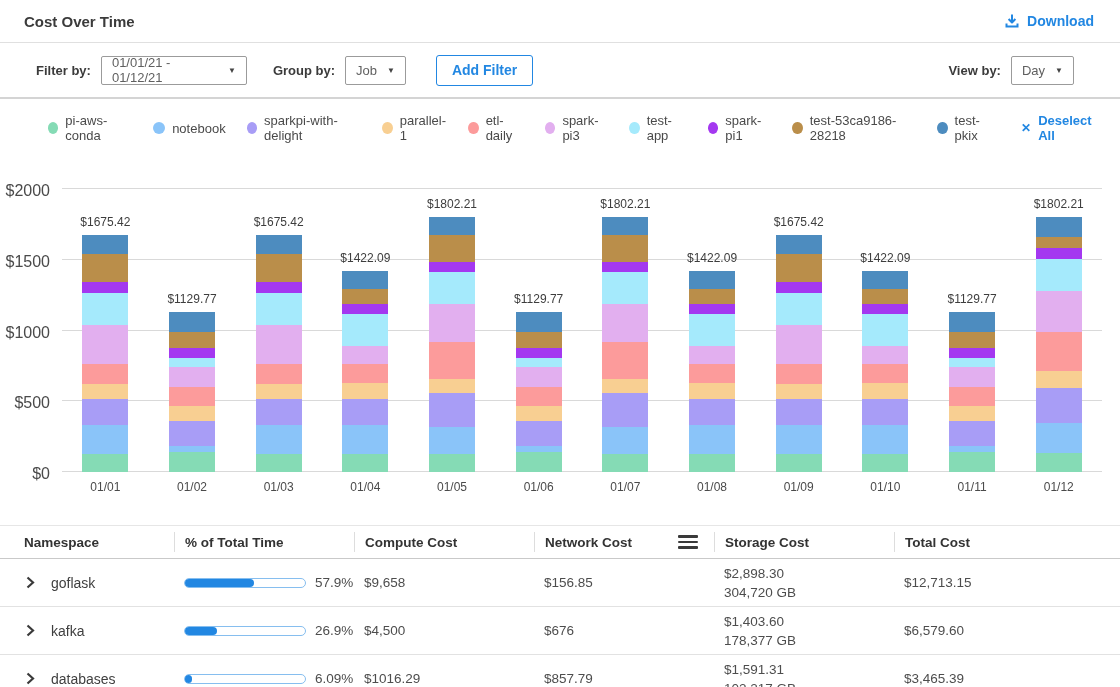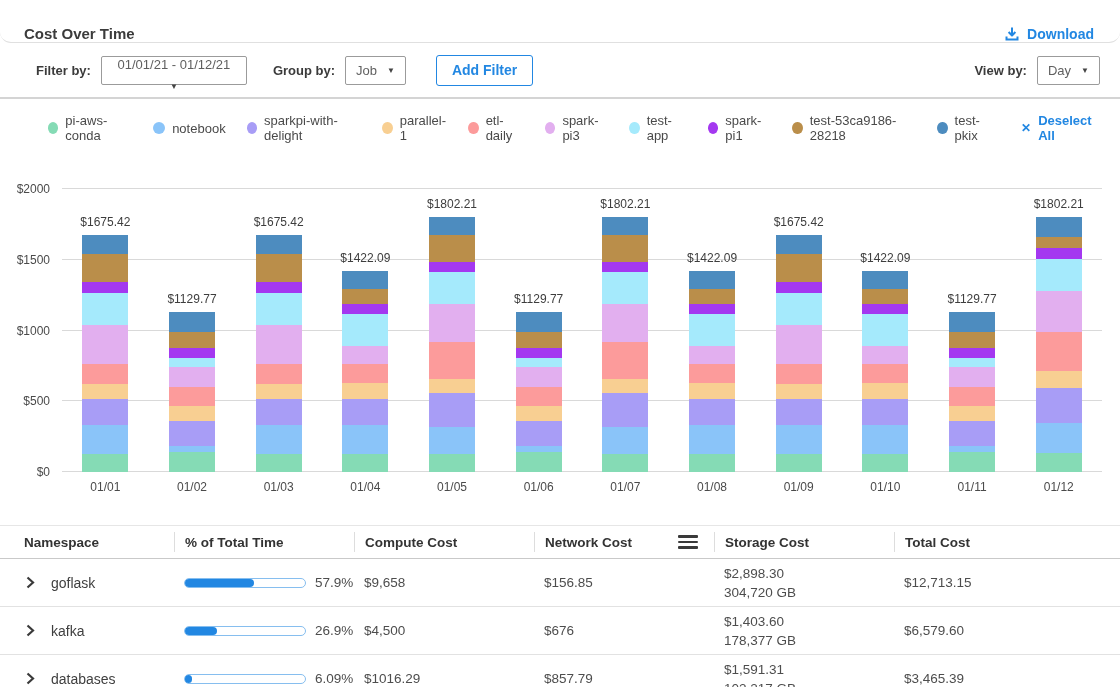--- a/index.html
+++ b/index.html
@@ -1,54 +1,54 @@
 <!DOCTYPE html>
 <html><head>
 <meta charset="utf-8">
 <style>
   * { margin:0; padding:0; box-sizing:border-box; }
   html,body { width:1120px; height:687px; background:#fff; overflow:hidden;
     font-family:"Liberation Sans", sans-serif; color:#3b3b3b; }
 
   
-  .titlebar { height:43px; display:flex; align-items:flex-end; justify-content:space-between;
-    padding:0 26px 0 24px; border-bottom:1px solid #e0e0e0;border-radius:11px; }
+  .titlebar { height:43px; display:flex; align-items:center; justify-content:space-between;
+    padding:0 26px 0 24px; border-bottom:1px solid #e0e0e0; }
   .titlebar h1 { font-size:15px; font-weight:700; color:#3b3b3b; }
   .download { display:flex; align-items:center; gap:7px; color:#2287e2; font-weight:700;
     font-size:14px; cursor:pointer; text-decoration:none; }
 
   
-  .toolbar { height:56px; display:flex; align-items:center; padding:0 20px 0 36px;
+  .toolbar { height:56px; display:flex; align-items:center; padding:0 46px 0 36px;
     border-bottom:2px solid #d4d4d4; gap:10px; }
   .lbl { font-size:13px; font-weight:700; color:#3b3b3b; }
   .select { display:flex; align-items:center; justify-content:space-between; gap:10px;
     border:1px solid #9b9b9b; border-radius:2px; background:#fff; height:29px;
     padding:0 10px; font-size:13px; color:#5f5f5f; cursor:pointer; }
   .select .caret { font-size:8px; color:#444; }
-  .sel-date { width:146px; margin-right:16px;flex-direction:column; }
+  .sel-date { width:146px; margin-right:16px; }
   .sel-sm { margin-right:20px; }
   .btn-add { border:1px solid #2287e2; color:#2287e2; background:#fff; font-weight:700;
     font-size:14px; border-radius:3px; height:31px; padding:0 15px; cursor:pointer;
     font-family:"Liberation Sans", sans-serif; }
   .spacer { flex:1; }
 
   
   .legend { display:flex; align-items:center; padding:14px 20px 10px 48px; gap:21px; flex-wrap:nowrap; }
   .legend-item { display:flex; align-items:center; gap:7px; cursor:pointer; }
   .legend-item .dot { width:12px; height:12px; border-radius:50%; }
   .legend-item .legend-label { font-size:13px; color:#4a4a4a; }
   .deselect { display:flex; align-items:center; gap:7px; color:#2287e2; font-weight:700;
     font-size:13px; cursor:pointer; margin-left:4px; }
   .deselect .x { font-size:12px; font-weight:700; }
 
   
   .chart { position:relative; height:340px; margin-top:14px; }
   .plot { position:absolute; left:62px; right:18px; top:22px; height:283px; }
   .gridline { position:absolute; left:0; right:0; height:1px; background:#d9d9d9; }
-  .ylabel { position:absolute; left:0; width:50px; text-align:right; font-size:12px; color:#4a4a4a; }
+  .ylabel { position:absolute; left:0; width:50px; text-align:right; font-size:16px; color:#4a4a4a; }
   .bars { position:absolute; left:0; right:0; top:0; bottom:0; display:flex; }
   .bar-slot { flex:1; display:flex; justify-content:center; align-items:flex-end; }
   .bar { position:relative; width:46px; display:flex; flex-direction:column-reverse; }
   .seg { width:100%; }
   .total { position:absolute; bottom:calc(100% + 6px); left:50%; transform:translateX(-50%);
     white-space:nowrap; font-size:12px; color:#3d3d3d; }
   .xlabels { position:absolute; left:62px; right:18px; top:313px; display:flex; }
   .xlabel { flex:1; text-align:center; font-size:12px; color:#4a4a4a; }
 
   

